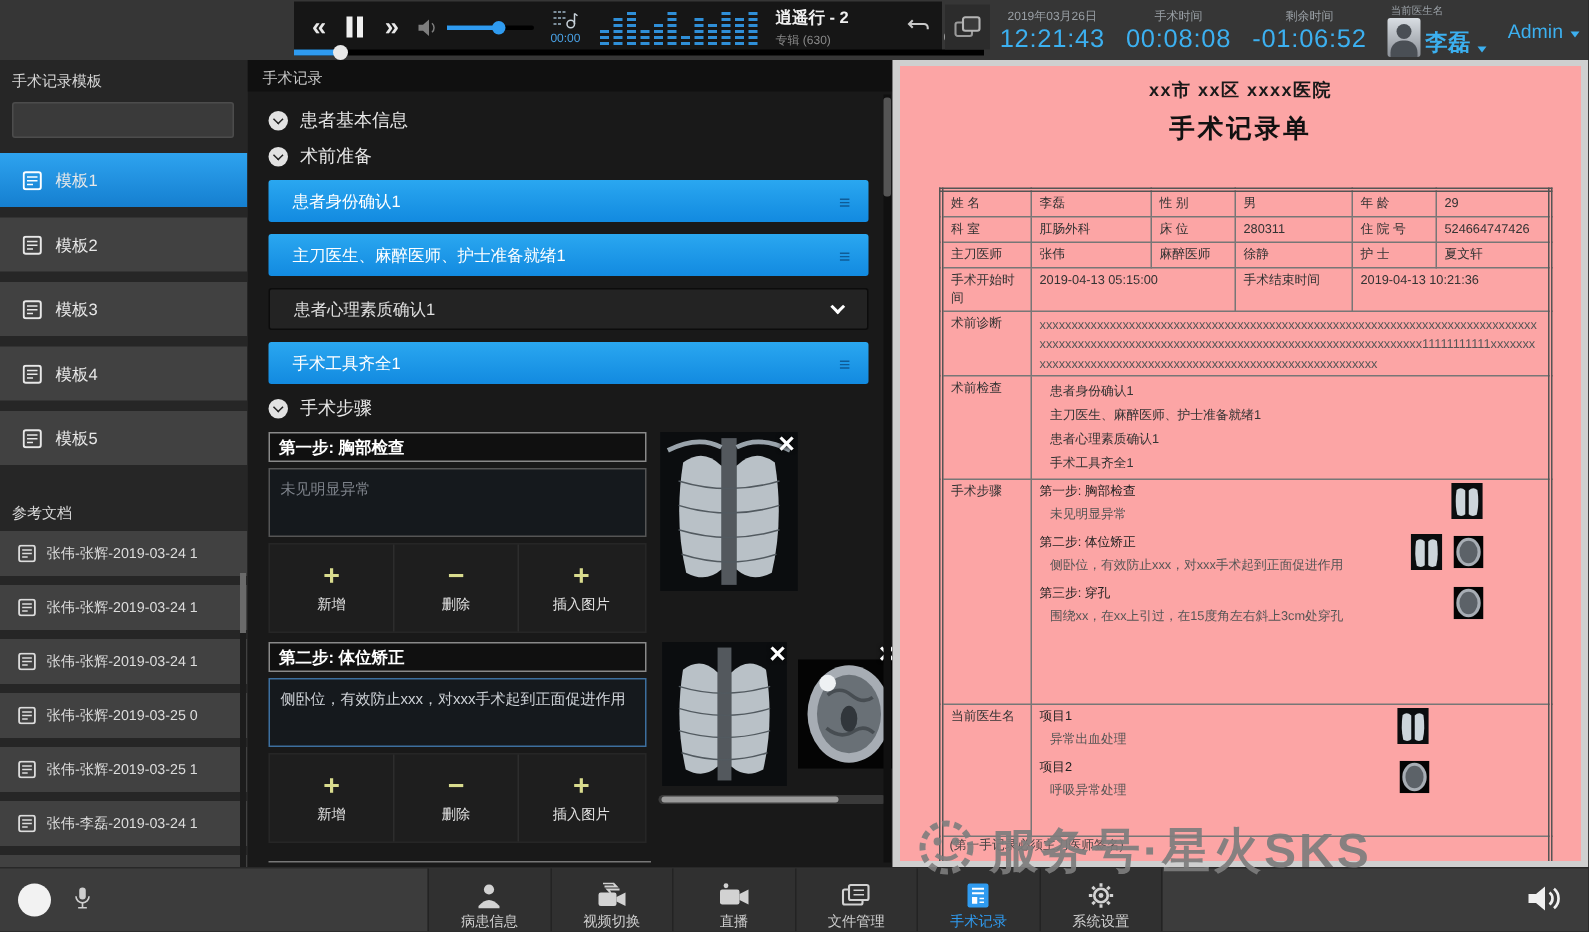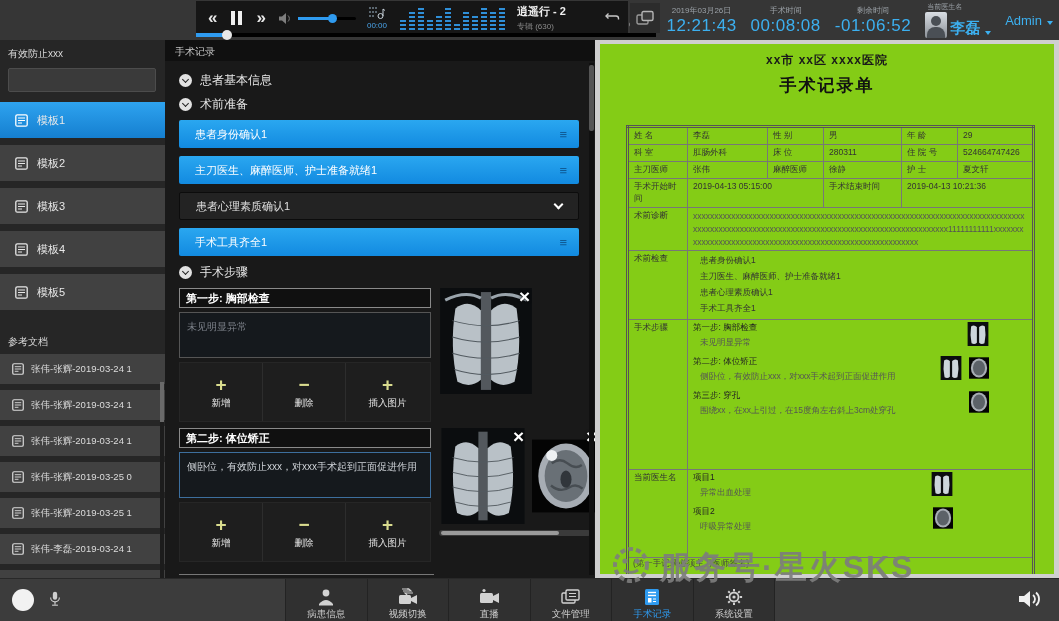--- a/index.html
+++ b/index.html
@@ -96,21 +96,21 @@
   .ximg .close { position:absolute; top:-1px; right:3px; color:#fff; font-size:19px; font-weight:bold;
     text-shadow:0 0 3px #000; cursor:pointer; line-height:1; }
   .hscroll { position:absolute; left:260px; top:102px; width:152px; height:6px; background:#3a3a3a; border-radius:3px; }
   .hscroll .thumb { position:absolute; left:2px; top:1px; width:118px; height:4px; background:#9a9a9a; border-radius:2px; }
   .act-divider { border-top:1px solid #777; width:255px; margin:8px 0 10px; }
   .rec-vscroll { position:absolute; right:1px; top:23px; width:5px; height:512px; background:#101010; }
   .rec-vscroll .thumb { position:absolute; top:2px; width:5px; height:66px; background:#555; border-radius:2px;}
 
   
   .docpanel { position:absolute; left:595px; top:40px; width:464px; height:538px; background:#cfcfcf; }
-  .page { position:absolute; left:5px; top:4px; right:5px; bottom:4px; background:#84cc16; padding:8px 26px 0; overflow:hidden; }
+  .page { position:absolute; left:5px; top:4px; right:5px; bottom:4px; background:#fca5a5; padding:8px 26px 0; overflow:hidden; }
   .hosp { text-align:center; color:#1a1a1a; font-size:12px; font-weight:bold; letter-spacing:1px; }
   .doctitle { text-align:center; color:#111; font-size:17px; font-weight:bold; margin:5px 0 9px; letter-spacing:2px; }
   table.doc { width:100%; border-collapse:collapse; table-layout:fixed; border:3px double #555;margin-top:28px; }
   table.doc td { border:1px solid #777; font-size:8.5px; color:#333; padding:2px 5px; vertical-align:top; overflow:hidden; }
   td.lb { color:#222; }
   .xwrap { word-break:break-all; line-height:1.5; color:#555; }
   .dstep { position:relative; margin-bottom:7px; min-height:24px; }
   .dstep .t1 { color:#222; margin-bottom:3px; }
   .dstep .t2 { color:#555; margin-left:7px; padding-right:120px; line-height:1.4;}
   .dthumbs { position:absolute; right:38px; top:0; display:flex; gap:7px; }
@@ -235,21 +235,21 @@
         </span>
       </span>
       <span class="userrow">
         <span class="adminname">Admin</span>
         <span class="caret"></span>
       </span>
     </div>
   </div>
 
   <div class="sidebar">
-    <div class="sb-title">有效防止xxx</div>
+    <div class="sb-title">手术记录模板</div>
     <input class="sb-search" value="" style="">
     <div class="tpl-item selected">
       <svg class="tplicon" width="13" height="13" viewBox="0 0 13 13">
         <rect x="0.8" y="0.8" width="11.4" height="11.4" rx="1.5" fill="none" stroke="#fff" stroke-width="1.3"></rect>
         <line x1="3" y1="4" x2="10" y2="4" stroke="#fff"></line>
           <line x1="3" y1="6.5" x2="10" y2="6.5" stroke="#fff"></line>
         <line x1="3" y1="9" x2="7" y2="9" stroke="#fff"></line>
       </svg>
       <span>模板1</span>
     </div>

